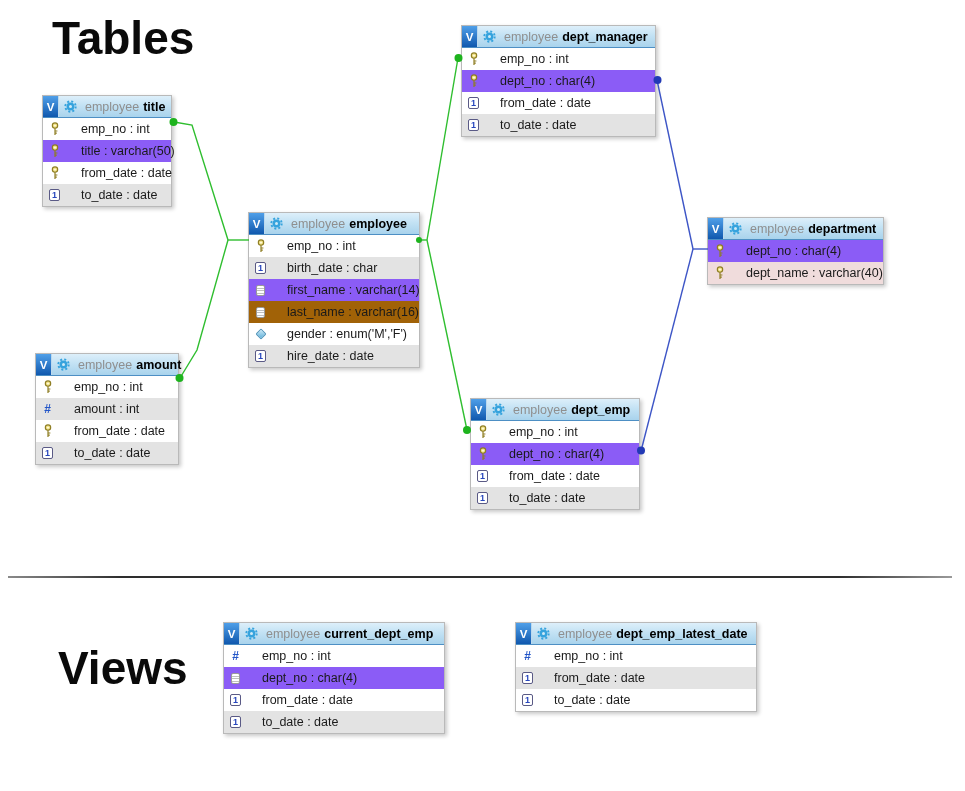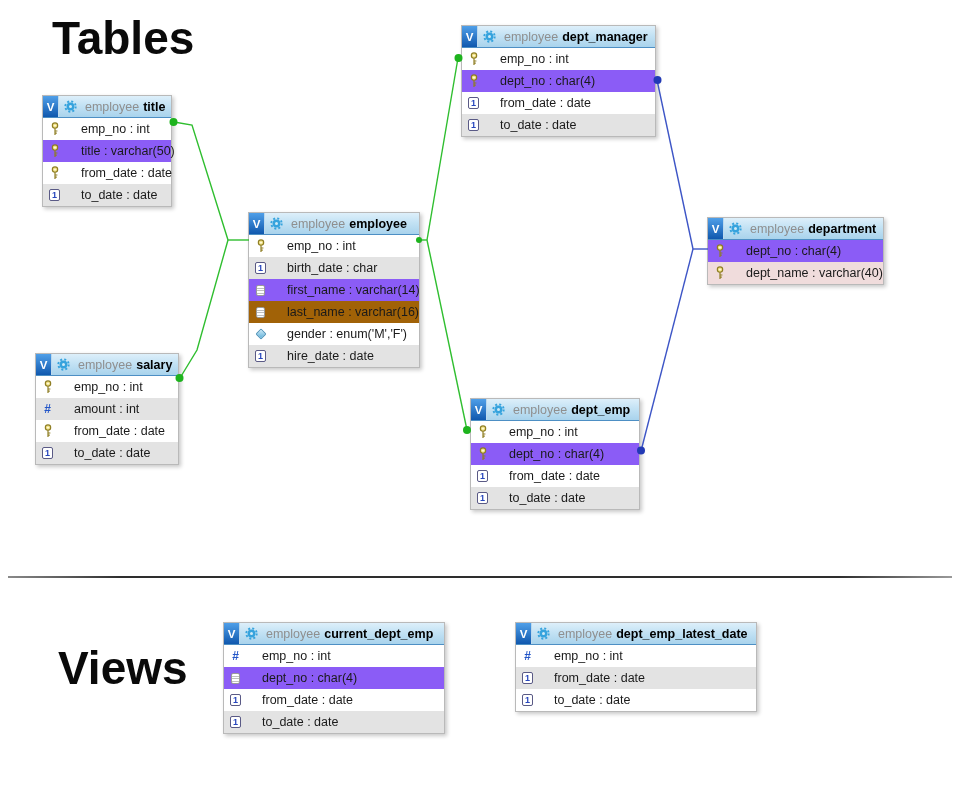--- a/index.html
+++ b/index.html
@@ -162,21 +162,21 @@
   <div class="hdr">
     <span class="vb">V</span>
     <span class="gear">
         <svg width="13" height="13" viewBox="0 0 13 13">
           <circle cx="6.5" cy="6.5" r="3.9" fill="#36a3dd"></circle>
           <circle cx="6.5" cy="6.5" r="5.2" fill="none" stroke="#36a3dd" stroke-width="1.9" stroke-dasharray="2 2.1"></circle>
           <circle cx="6.5" cy="6.5" r="1.5" fill="#cfeaf7"></circle>
         </svg>
       </span>
     <span class="schema">employee</span>
-    <span class="tname">salary</span>
+    <span class="tname">amount</span>
   </div>
   <div class="row">
     <span class="ic">
         <svg width="10" height="14" viewBox="0 0 10 14">
           <circle cx="5" cy="3.6" r="2.7" fill="#f2e388" stroke="#8e7d22" stroke-width="1.1"></circle>
           <circle cx="5" cy="3.6" r="0.9" fill="#fffdf0"></circle>
           <path d="M5 6.3 L5 13 M5 9 L7.4 9 M5 11.2 L6.8 11.2" stroke="#8e7d22" stroke-width="1.2" fill="none"></path>
         </svg>
       </span>
     <span class="lbl">emp_no : int</span>

